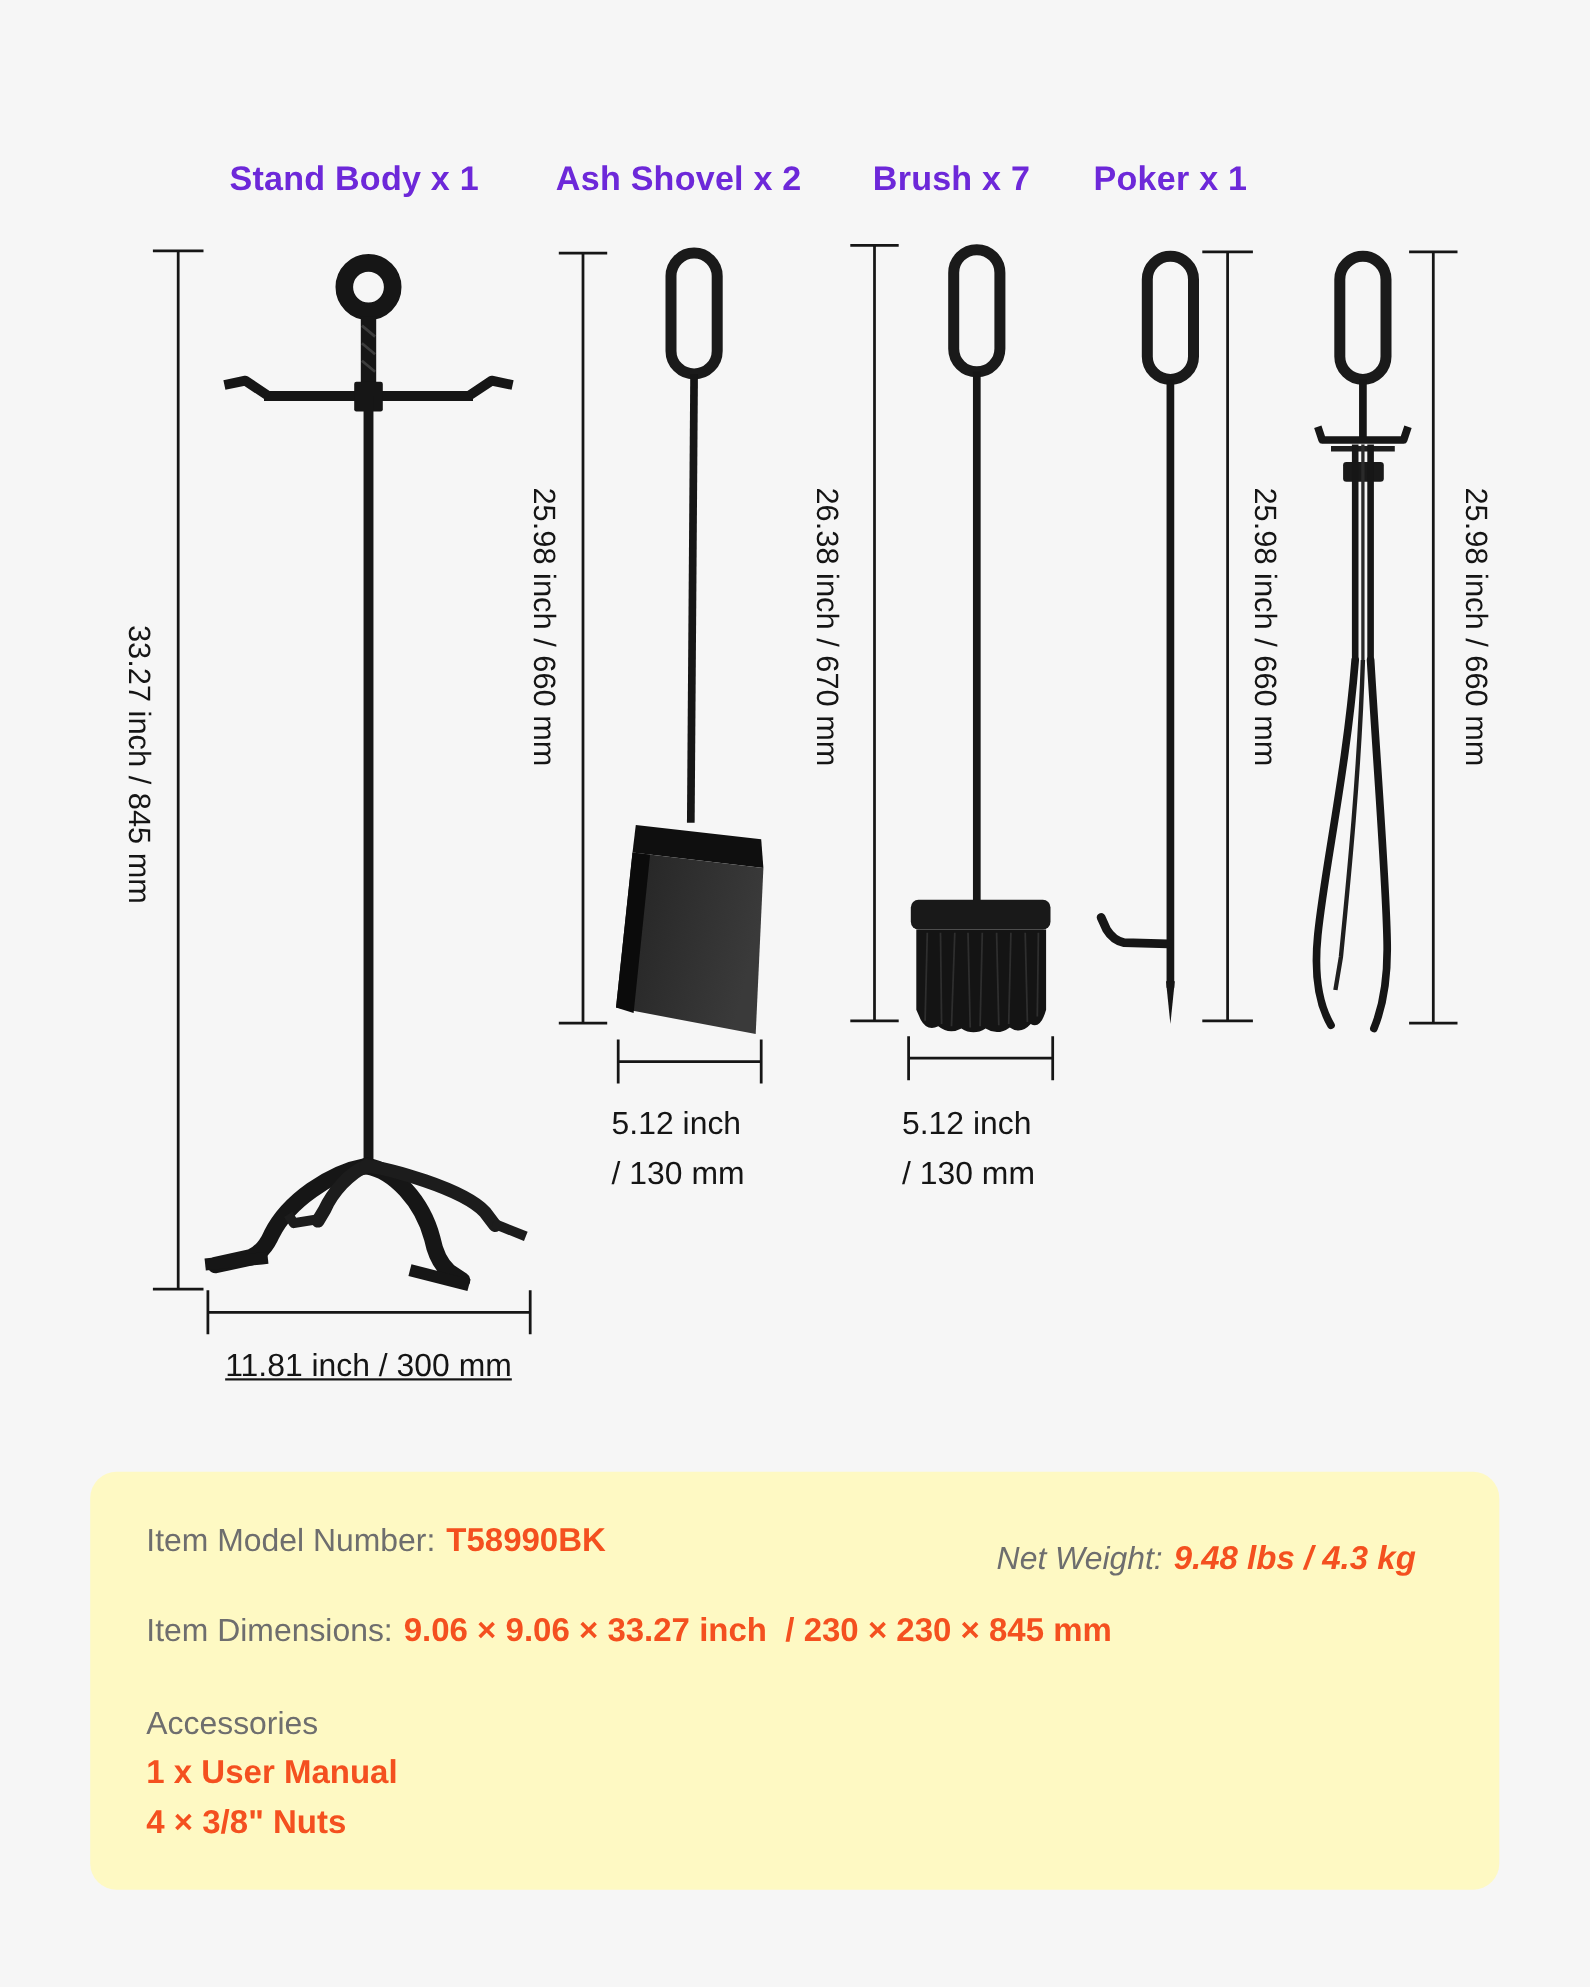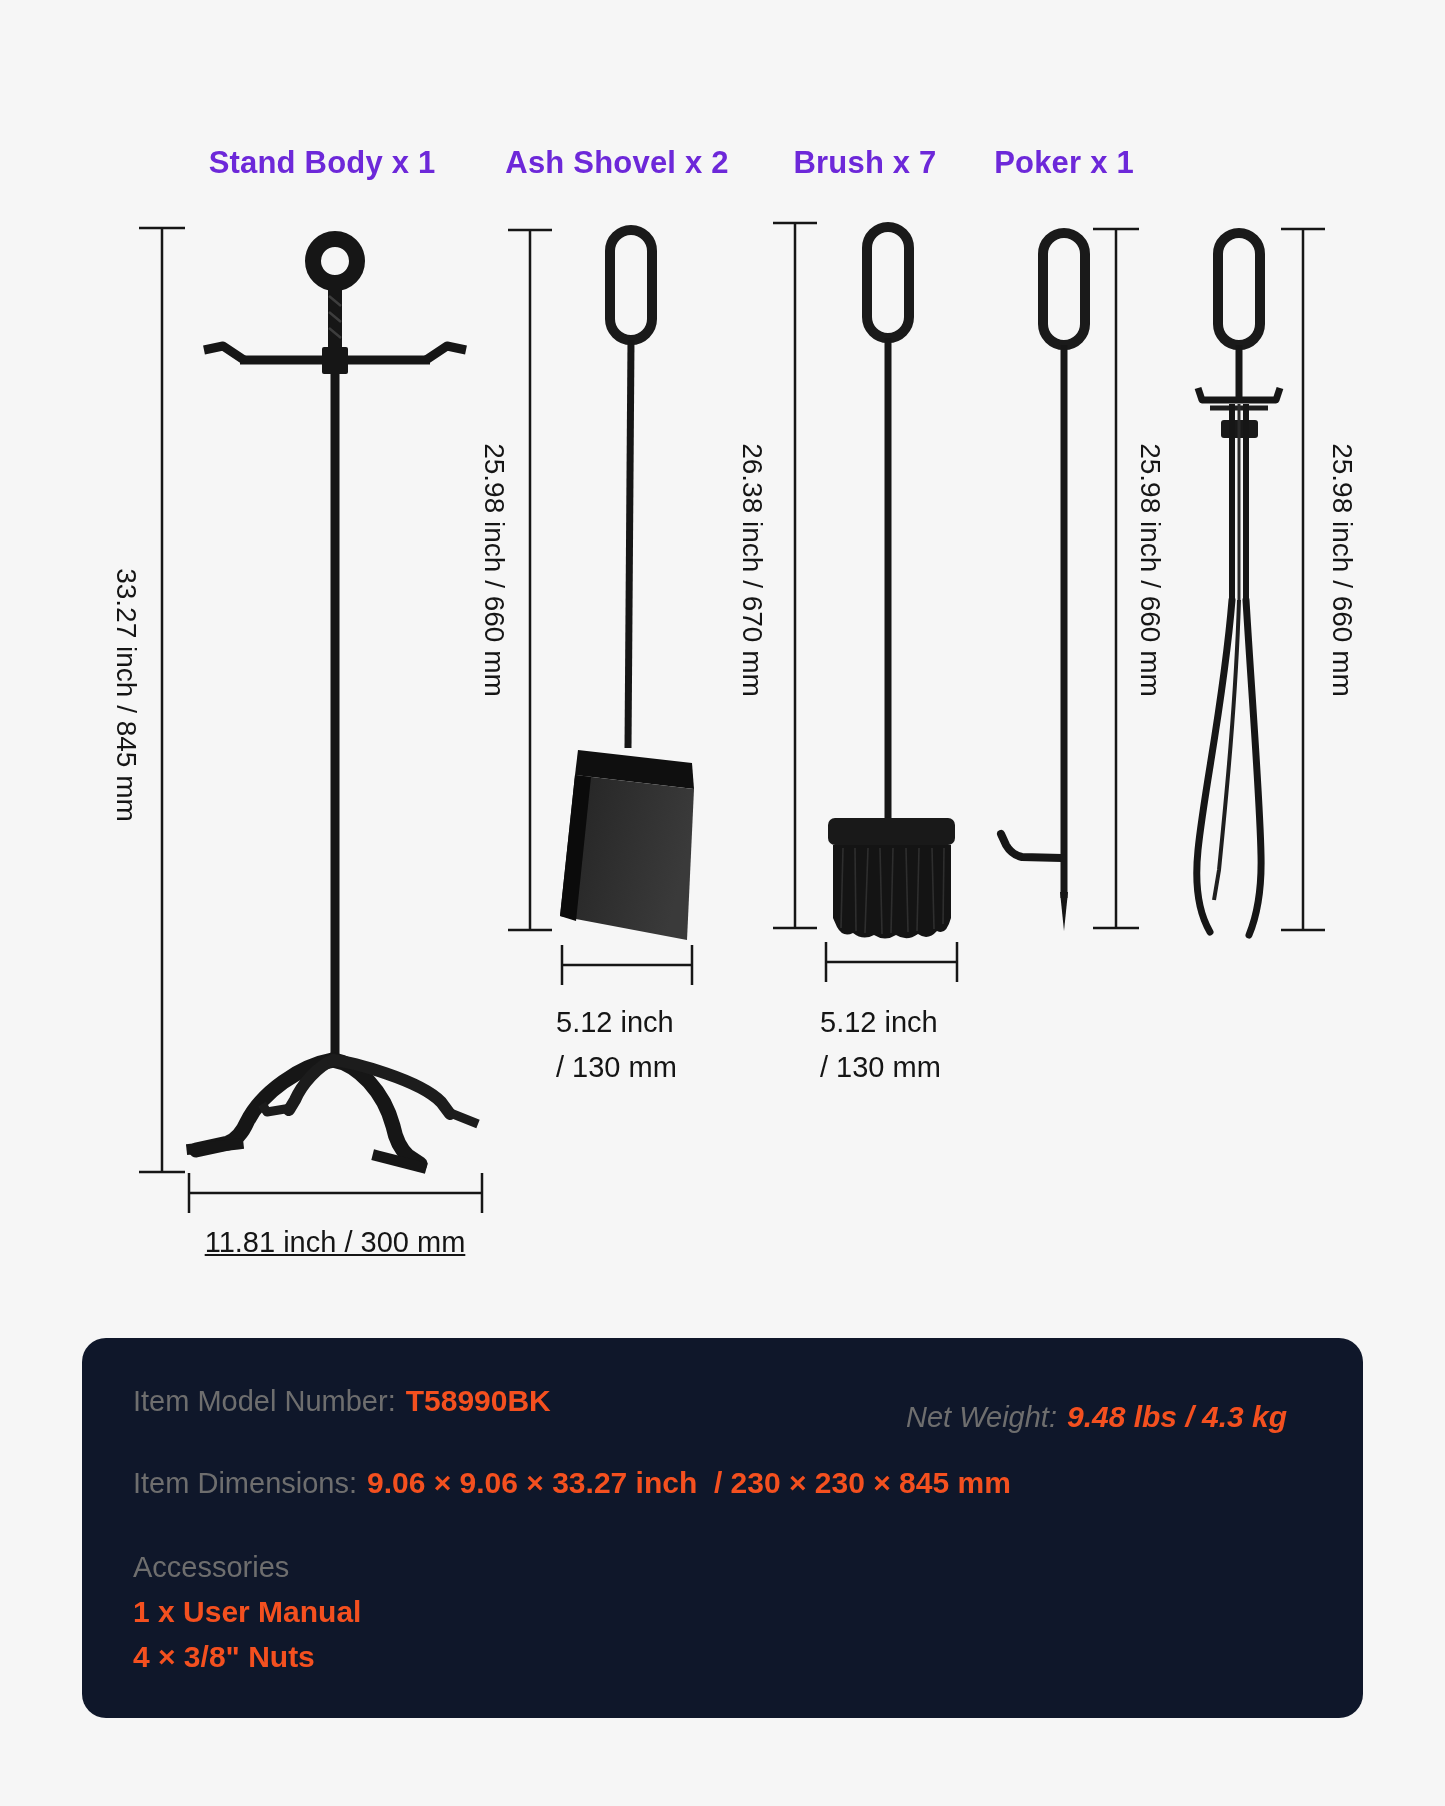--- a/index.html
+++ b/index.html
@@ -14,21 +14,21 @@
   .art{position:absolute;left:0;top:0;}
   .vlabel{
     position:absolute;width:380px;height:40px;line-height:40px;text-align:center;
     font-size:28px;color:#151515;transform:rotate(90deg);white-space:nowrap;
   }
   .hlabel{position:absolute;font-size:29px;color:#151515;white-space:nowrap;}
   .hlabel.center{text-align:center;text-decoration:underline;}
   .hlabel.twoline{line-height:45px;}
   .info-card{
     position:absolute;left:82px;top:1338px;width:1281px;height:380px;
-    background:#0f172a;border-radius:24px;
+    background:#fef9c3;border-radius:24px;
   }
   .card-row{position:absolute;left:51px;font-size:29px;color:#6e6e6e;white-space:nowrap;}
   .card-value{font-weight:bold;color:#f4501f;font-size:30px;margin-left:10px;}
   .pre{white-space:pre;}
   .right-group{position:absolute;left:773px;top:16px;font-style:italic;}
   .acc-line{position:absolute;left:51px;font-weight:bold;color:#f4501f;font-size:30px;white-space:nowrap;}
 </style>
 </head>
 <body>
 

